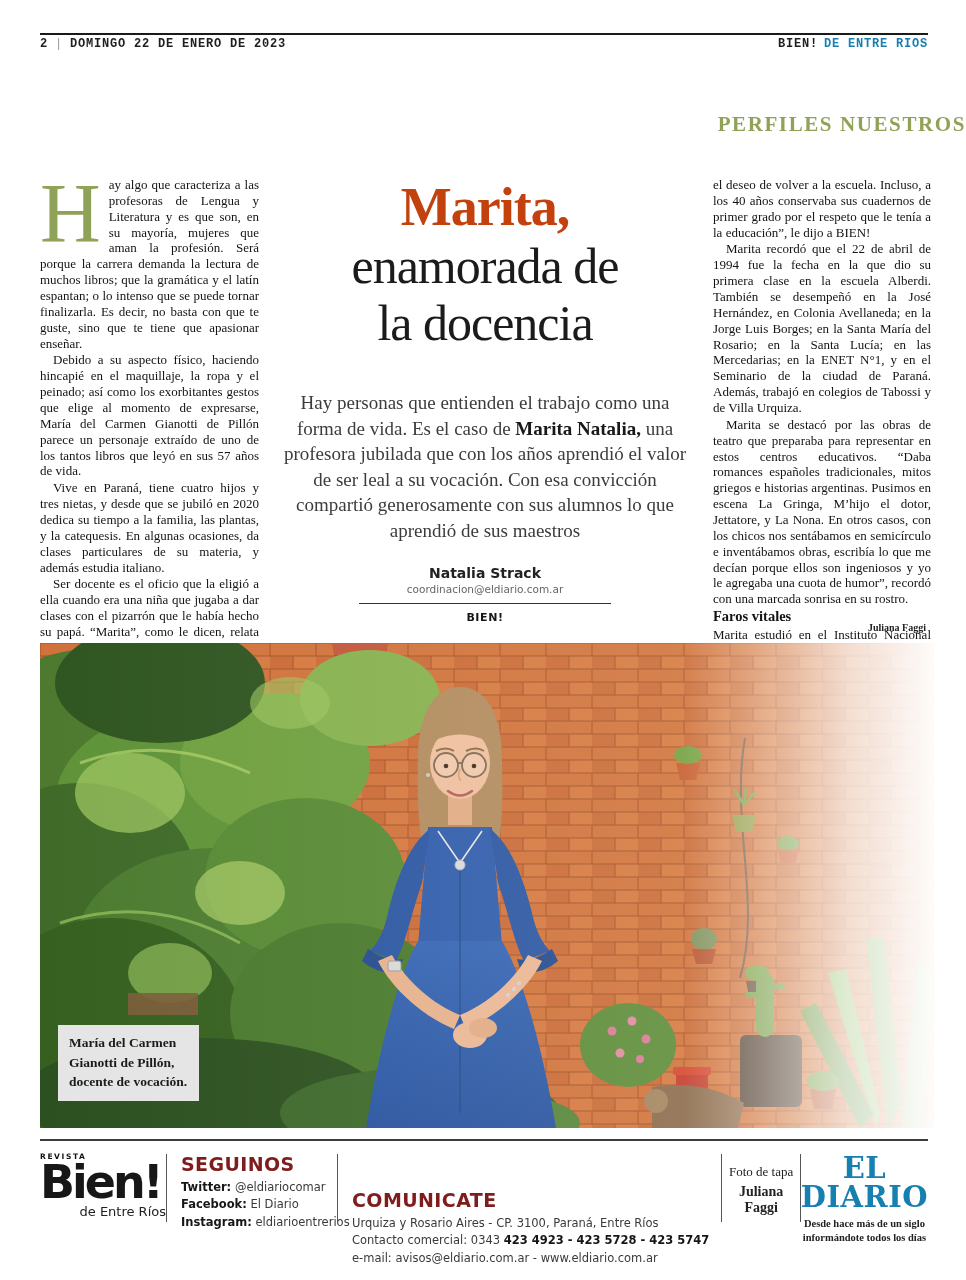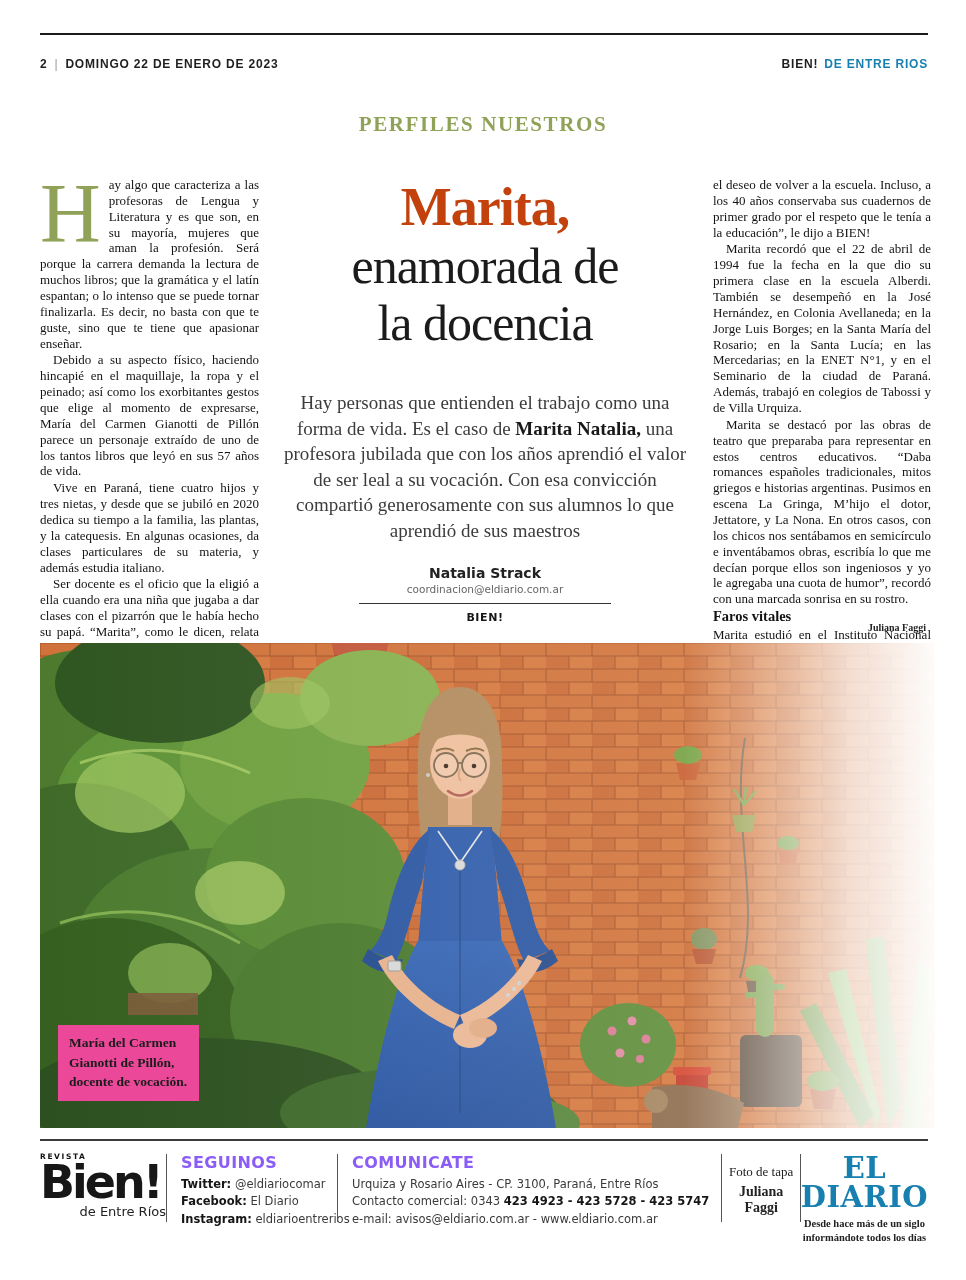--- a/index.html
+++ b/index.html
@@ -6,27 +6,27 @@
     --accent-green:#8fa257;
     --accent-blue:#1880b0;
   }
   *{margin:0;padding:0;box-sizing:border-box;}
   html,body{background:#e8e8e8;}
   .page{position:relative;width:966px;height:1280px;background:#ffffff;margin:0 auto;
         font-family:"Liberation Serif",serif;color:#1c1c1c;overflow:hidden;}
 
   
   .masthead{position:absolute;top:33px;left:40px;width:888px;border-top:2px solid #1a1a1a;
-            padding-top:22px;display:flex;justify-content:space-between;align-items:baseline;
-            font-family:Liberation Sans, sans-serif;font-weight:bold;font-size:12px;
+            padding-top:2px;display:flex;justify-content:space-between;align-items:baseline;
+            font-family:Liberation Mono, monospace;font-weight:bold;font-size:12px;
             letter-spacing:.8px;color:#1f1f1f;}
   .masthead .sep{color:#999;font-weight:normal;padding:0 7px;}
   .brand-blue{color:var(--accent-blue);margin-left:6px;margin-top:14px;}
 
-  .section-label{position:absolute;top:112px;left:0;width:100%;text-align:center;
+  .section-label{position:absolute;top:112px;left:0;width:100%;text-align:right;
                  font-family:"Liberation Serif",serif;font-weight:bold;font-size:21px;
                  letter-spacing:1.6px;color:var(--accent-green);}
 
   
   .col{position:absolute;top:177px;height:462px;overflow:hidden;font-size:13px;
        line-height:1.22;text-align:justify;color:#131313;}
   .col p{margin:0;}
   .col p + p{text-indent:13px;margin-top:1px;}
   .col-left{left:40px;width:219px;}
   .col-right{left:713px;width:218px;}
@@ -42,38 +42,38 @@
   .byline{margin-top:22px;font-family:"DejaVu Sans",sans-serif;}
   .byline-name{font-weight:bold;font-size:14px;color:#222;}
   .byline-email{font-size:10.5px;color:#666;margin-top:2px;}
   .byline-rule{width:252px;border-top:1px solid #333;margin:8px auto 7px;}
   .byline-brand{font-weight:bold;font-size:11px;letter-spacing:.6px;color:#161616;}
 
   
   .photo-credit{position:absolute;top:622px;right:40px;font-weight:bold;font-size:10px;color:#222;}
   .photo{position:absolute;top:643px;left:40px;width:895px;height:485px;overflow:hidden;background:#c86a35;}
   .photo svg{display:block;width:100%;height:100%;}
-  .photo-caption{position:absolute;left:18px;bottom:27px;background:#ec4899;
+  .photo-caption{position:absolute;left:18px;bottom:27px;background:#e5e5e5;
                  padding:8px 12px 9px 11px;font-weight:bold;font-size:13.5px;line-height:1.45;color:#1b1b1b;}
 
   
   .footer-rule{position:absolute;top:1139px;left:40px;width:888px;border-top:2px solid #3c3c3c;}
   .footer{position:absolute;top:1151px;left:40px;width:888px;height:74px;display:flex;
           font-family:"DejaVu Sans",sans-serif;color:#222;}
   .f-div{border-left:1.5px solid #555;margin:3px 0;}
   .f-logo{width:134px;padding-top:1px;}
   .f-kicker{font-size:7.5px;font-weight:bold;letter-spacing:1.6px;color:#111;}
   .f-name{font-size:46px;font-weight:bold;letter-spacing:-3px;line-height:.92;color:#171717;}
   .f-sub{font-size:13px;font-weight:normal;text-align:right;width:126px;margin-top:1px;}
   .f-block{padding:2px 12px 0 14px;}
-  .f-title{font-size:16px;font-weight:bold;letter-spacing:.4px;color:#8b5cf6;margin-bottom:4px;}
+  .f-title{font-size:19px;font-weight:bold;letter-spacing:.4px;color:#7f1d1d;margin-bottom:4px;}
   .f-line{font-size:11.5px;line-height:1.5;color:#3a3a3a;white-space:nowrap;}
   .f-line b{color:#161616;}
   .f-seguinos{width:170px;}
-  .f-comunicate{flex:1;}
+  .f-comunicate{flex:1;margin-top:36px;}
   .f-foto{width:106px;padding-top:13px;text-align:center;font-family:"Liberation Serif",serif;
           font-size:13px;color:#222;}
   .f-foto-name{font-weight:bold;font-size:14px;margin-top:4px;}
   .f-eldiario{width:172px;text-align:center;padding-top:3px;}
   .f-ed-name{font-family:"DejaVu Serif",serif;font-weight:bold;font-size:29px;letter-spacing:.5px;
              color:var(--accent-blue);line-height:1;}
   .f-ed-tag{font-family:"Liberation Serif",serif;font-weight:bold;font-size:10.5px;line-height:1.3;
             color:#222;margin-top:5px;}
 </style>
 </head>

